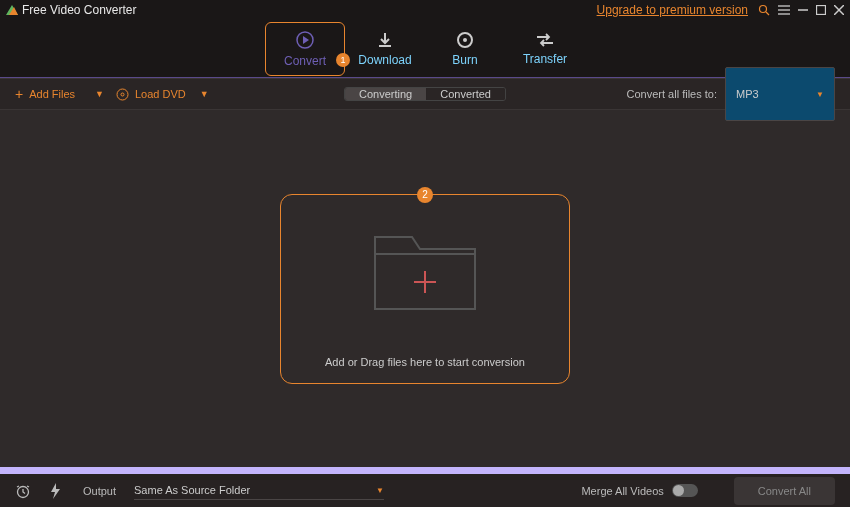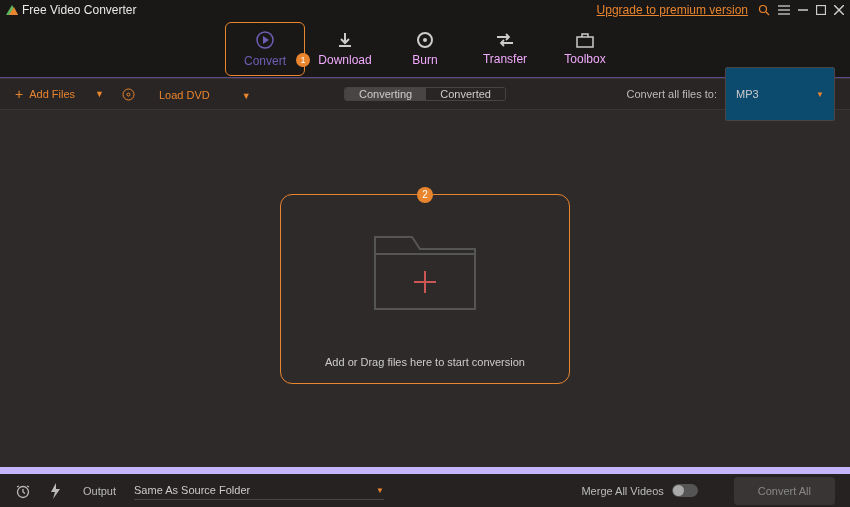--- a/index.html
+++ b/index.html
@@ -7,29 +7,29 @@
   
   .titlebar { height: 20px; background: #1a1717; display: flex; align-items: center; padding: 0 6px; font-size: 12px; }
   .titlebar .logo { width: 12px; height: 10px; margin-right: 4px; }
   .titlebar .title { color: #e8e8e8; }
   .titlebar .spacer { flex: 1; }
   .titlebar .upgrade { color: #e8852e; text-decoration: underline; margin-right: 10px; cursor: pointer; }
   .titlebar .win-controls { display: flex; align-items: center; gap: 8px; }
   .titlebar .win-controls span, .titlebar .win-controls svg { cursor: pointer; }
   
   .nav { height: 58px; background: #1a1717; display: flex; justify-content: center; align-items: center; border-bottom: 1px solid #5a4a8a; }
-  .nav-item { width: 80px; height: 54px; display: flex; flex-direction: column; align-items: center; justify-content: center; gap: 4px; cursor: pointer; position: relative; color: #f0abfc; }
+  .nav-item { width: 80px; height: 54px; display: flex; flex-direction: column; align-items: center; justify-content: center; gap: 4px; cursor: pointer; position: relative; color: #7dd3fc; }
   .nav-item.active { border: 1px solid #e8852e; border-radius: 6px; color: #6e5fb5; }
   .nav-item .label { font-size: 12px; }
   .nav-item .marker { position: absolute; right: -6px; top: 30px; width: 14px; height: 14px; border-radius: 50%; background: #e8852e; color: #fff; font-size: 9px; display: flex; align-items: center; justify-content: center; }
   
   .toolbar { height: 32px; background: #2a2525; border-top: 1px solid #3a3535; border-bottom: 1px solid #3a3535; display: flex; align-items: center; padding: 0 15px; font-size: 11px; }
   .toolbar .add-files { color: #e8852e; display: flex; align-items: center; gap: 6px; cursor: pointer; }
   .toolbar .add-files .drop { margin-left: 14px; color:#e8852e; font-size:9px;}
-  .toolbar .load-dvd { margin-left: 18px; color: #e8852e; display: flex; align-items: flex-end; gap: 24px; cursor: pointer; }
+  .toolbar .load-dvd { margin-left: 12px; color: #e8852e; display: flex; align-items: center; gap: 6px; cursor: pointer; }
   .toolbar .load-dvd .drop { margin-left: 8px; font-size:9px;}
   .toolbar .tabs { margin-left: auto; margin-right: auto; display: flex; border: 1px solid #444; border-radius: 3px; overflow: hidden; position: absolute; left: 50%; transform: translateX(-50%); }
   .toolbar .tab { padding: 0 14px; cursor: pointer; color: #ccc; background:#2a2525;}
   .toolbar .tab.active { background: #4a4545; }
   .toolbar .right { margin-left: auto; display: flex; align-items: center; gap: 8px; }
   .toolbar .right .lbl { color: #bbb; }
   .format-select { background: #0c4a6e; border: 1px solid #4a4545; color: #ccc; padding: 20px 10px; width: 110px; display: flex; justify-content: space-between; align-items: center; cursor: pointer; border-radius:2px;}
   .format-select .caret { color: #e8852e; font-size:8px;}
   
   .content { height: 357px; position: relative; display: flex; align-items: center; justify-content: center; }
@@ -104,27 +104,20 @@
         <circle cx="9" cy="9" r="2" fill="#ccc"></circle>
       </svg>
     <span class="label">Burn</span>
   </div>
   <div class="nav-item">
     <svg width="20" height="16" viewBox="0 0 20 16">
         <path d="M2 5 L14 5 M11 2 L14 5 L11 8 M18 11 L6 11 M9 8 L6 11 L9 14" stroke="#ccc" fill="none" stroke-width="1.8"></path>
       </svg>
     <span class="label">Transfer</span>
   </div>
-  <div class="nav-item">
-    <svg width="18" height="16" viewBox="0 0 18 16">
-        <rect x="1" y="5" width="16" height="10" stroke="#ccc" fill="none" stroke-width="1.5"></rect>
-        <path d="M6 5 L6 2 L12 2 L12 5" stroke="#ccc" fill="none" stroke-width="1.5"></path>
-      </svg>
-    <span class="label">Toolbox</span>
-  </div>
 </div>
 
 <div class="toolbar">
   <div class="add-files">
     <span style="font-size:14px;">+</span>
     <span>Add Files</span>
     <span class="drop">▼</span>
   </div>
   <div class="load-dvd">
     <svg width="13" height="13" viewBox="0 0 13 13">

